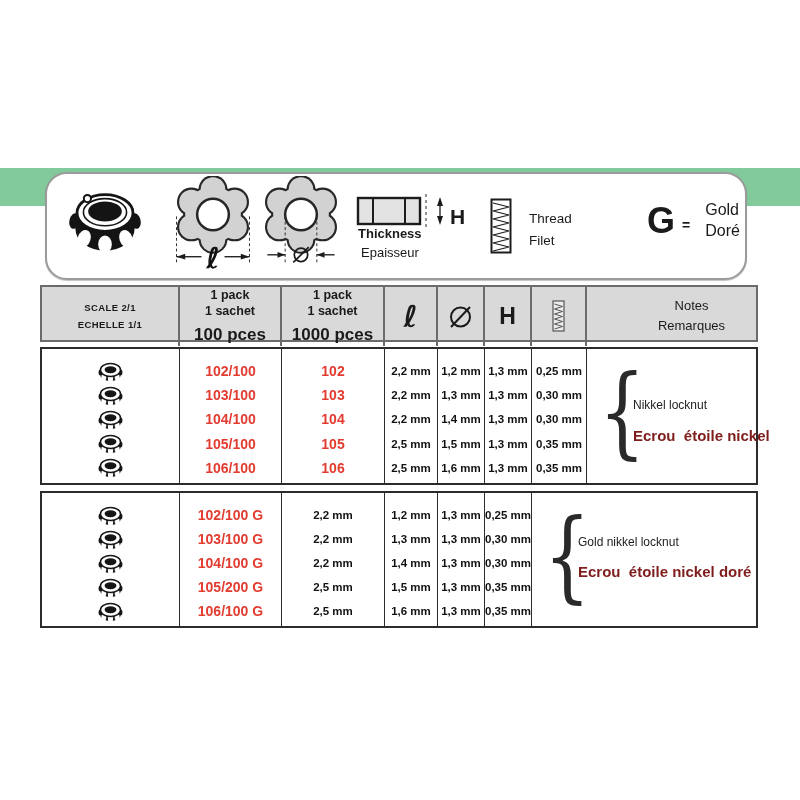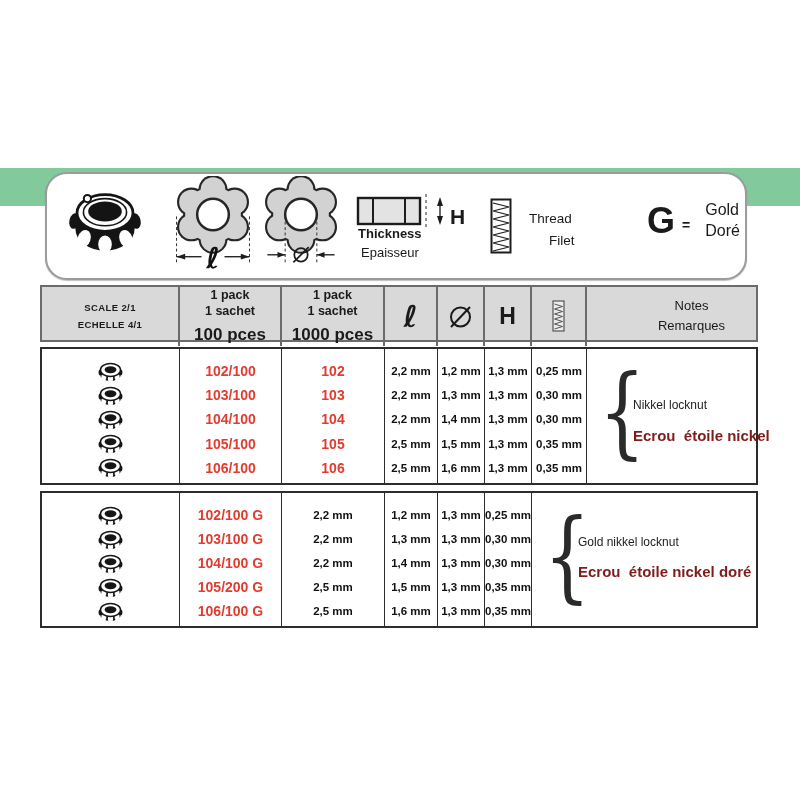--- a/index.html
+++ b/index.html
@@ -157,36 +157,36 @@
     </svg>
     <span class="abs hlabel" style="left:403px;top:31px">H</span>
     <span class="abs t-bold13" style="left:311px;top:52px">Thickness</span>
     <span class="abs t-reg13" style="left:314px;top:71px">Epaisseur</span>
 
     <svg class="abs" style="left:443px;top:24px" width="22" height="56" viewBox="0 0 22 56">
       <rect x="1.5" y="1.5" width="19" height="53" fill="#ffffff" stroke="#1c1c1c" stroke-width="2"></rect>
       <path d="M3,5 L19,9 L3,13 L19,17 L3,21 L19,25 L3,29 L19,33 L3,37 L19,41 L3,45 L19,49 L3,53" fill="none" stroke="#1c1c1c" stroke-width="1.2"></path>
     </svg>
     <span class="abs t-reg135" style="left:482px;top:37px">Thread</span>
-    <span class="abs t-reg135" style="left:502px;top:59px">Filet</span>
+    <span class="abs t-reg135" style="left:482px;top:59px">Filet</span>
 
     <div class="abs gold" style="left:600px;top:26px">
       <span class="G">G</span>
       <span class="eq">=</span>
       <span class="stack">
         <span style="display:block">Gold</span>
         <span style="display:block">Doré</span>
       </span>
     </div>
   </div>
 
   <div class="abs hdr">
     <div>
       <span class="scale">SCALE 2/1</span>
-      <span class="scale">ECHELLE 4/1</span>
+      <span class="scale">ECHELLE 1/1</span>
     </div>
     <div class="pack">
       <span>1 pack</span>
       <span>1 sachet</span>
       <span class="big">100 pces</span>
     </div>
     <div class="pack">
       <span>1 pack</span>
       <span>1 sachet</span>
       <span class="big">1000 pces</span>

